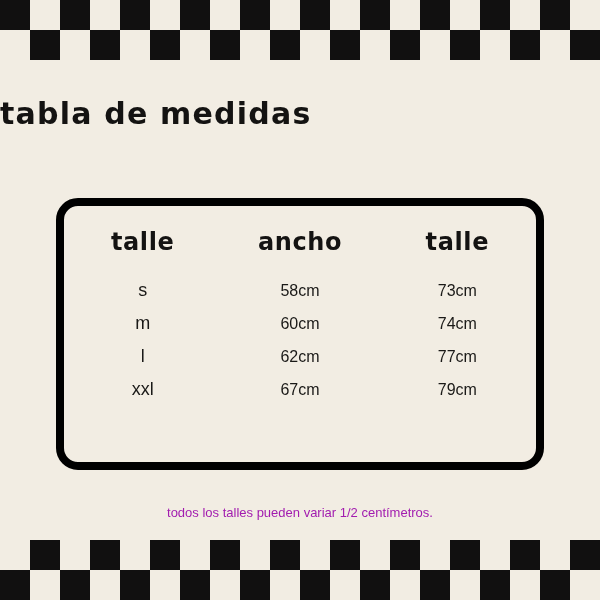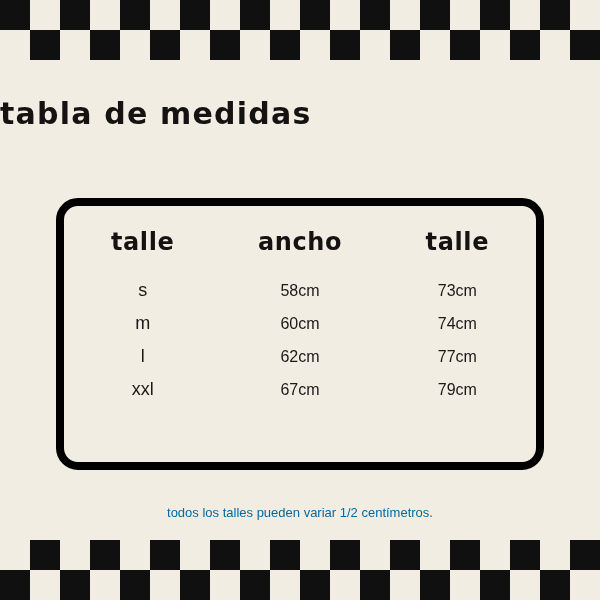--- a/index.html
+++ b/index.html
@@ -112,21 +112,21 @@
 
   
   .footnote {
     position: absolute;
     top: 505px;
     left: 0;
     width: 600px;
     text-align: center;
     font-family: "Liberation Sans", sans-serif;
     font-size: 13px;
-    color: #0369a1;
+    color: #a21caf;
   }
 </style>
 </head>
 <body>
 
 <div class="page">
 
   <div class="checker top">
     <div class="checker-row row-a">
       <div class="cell on"></div>

